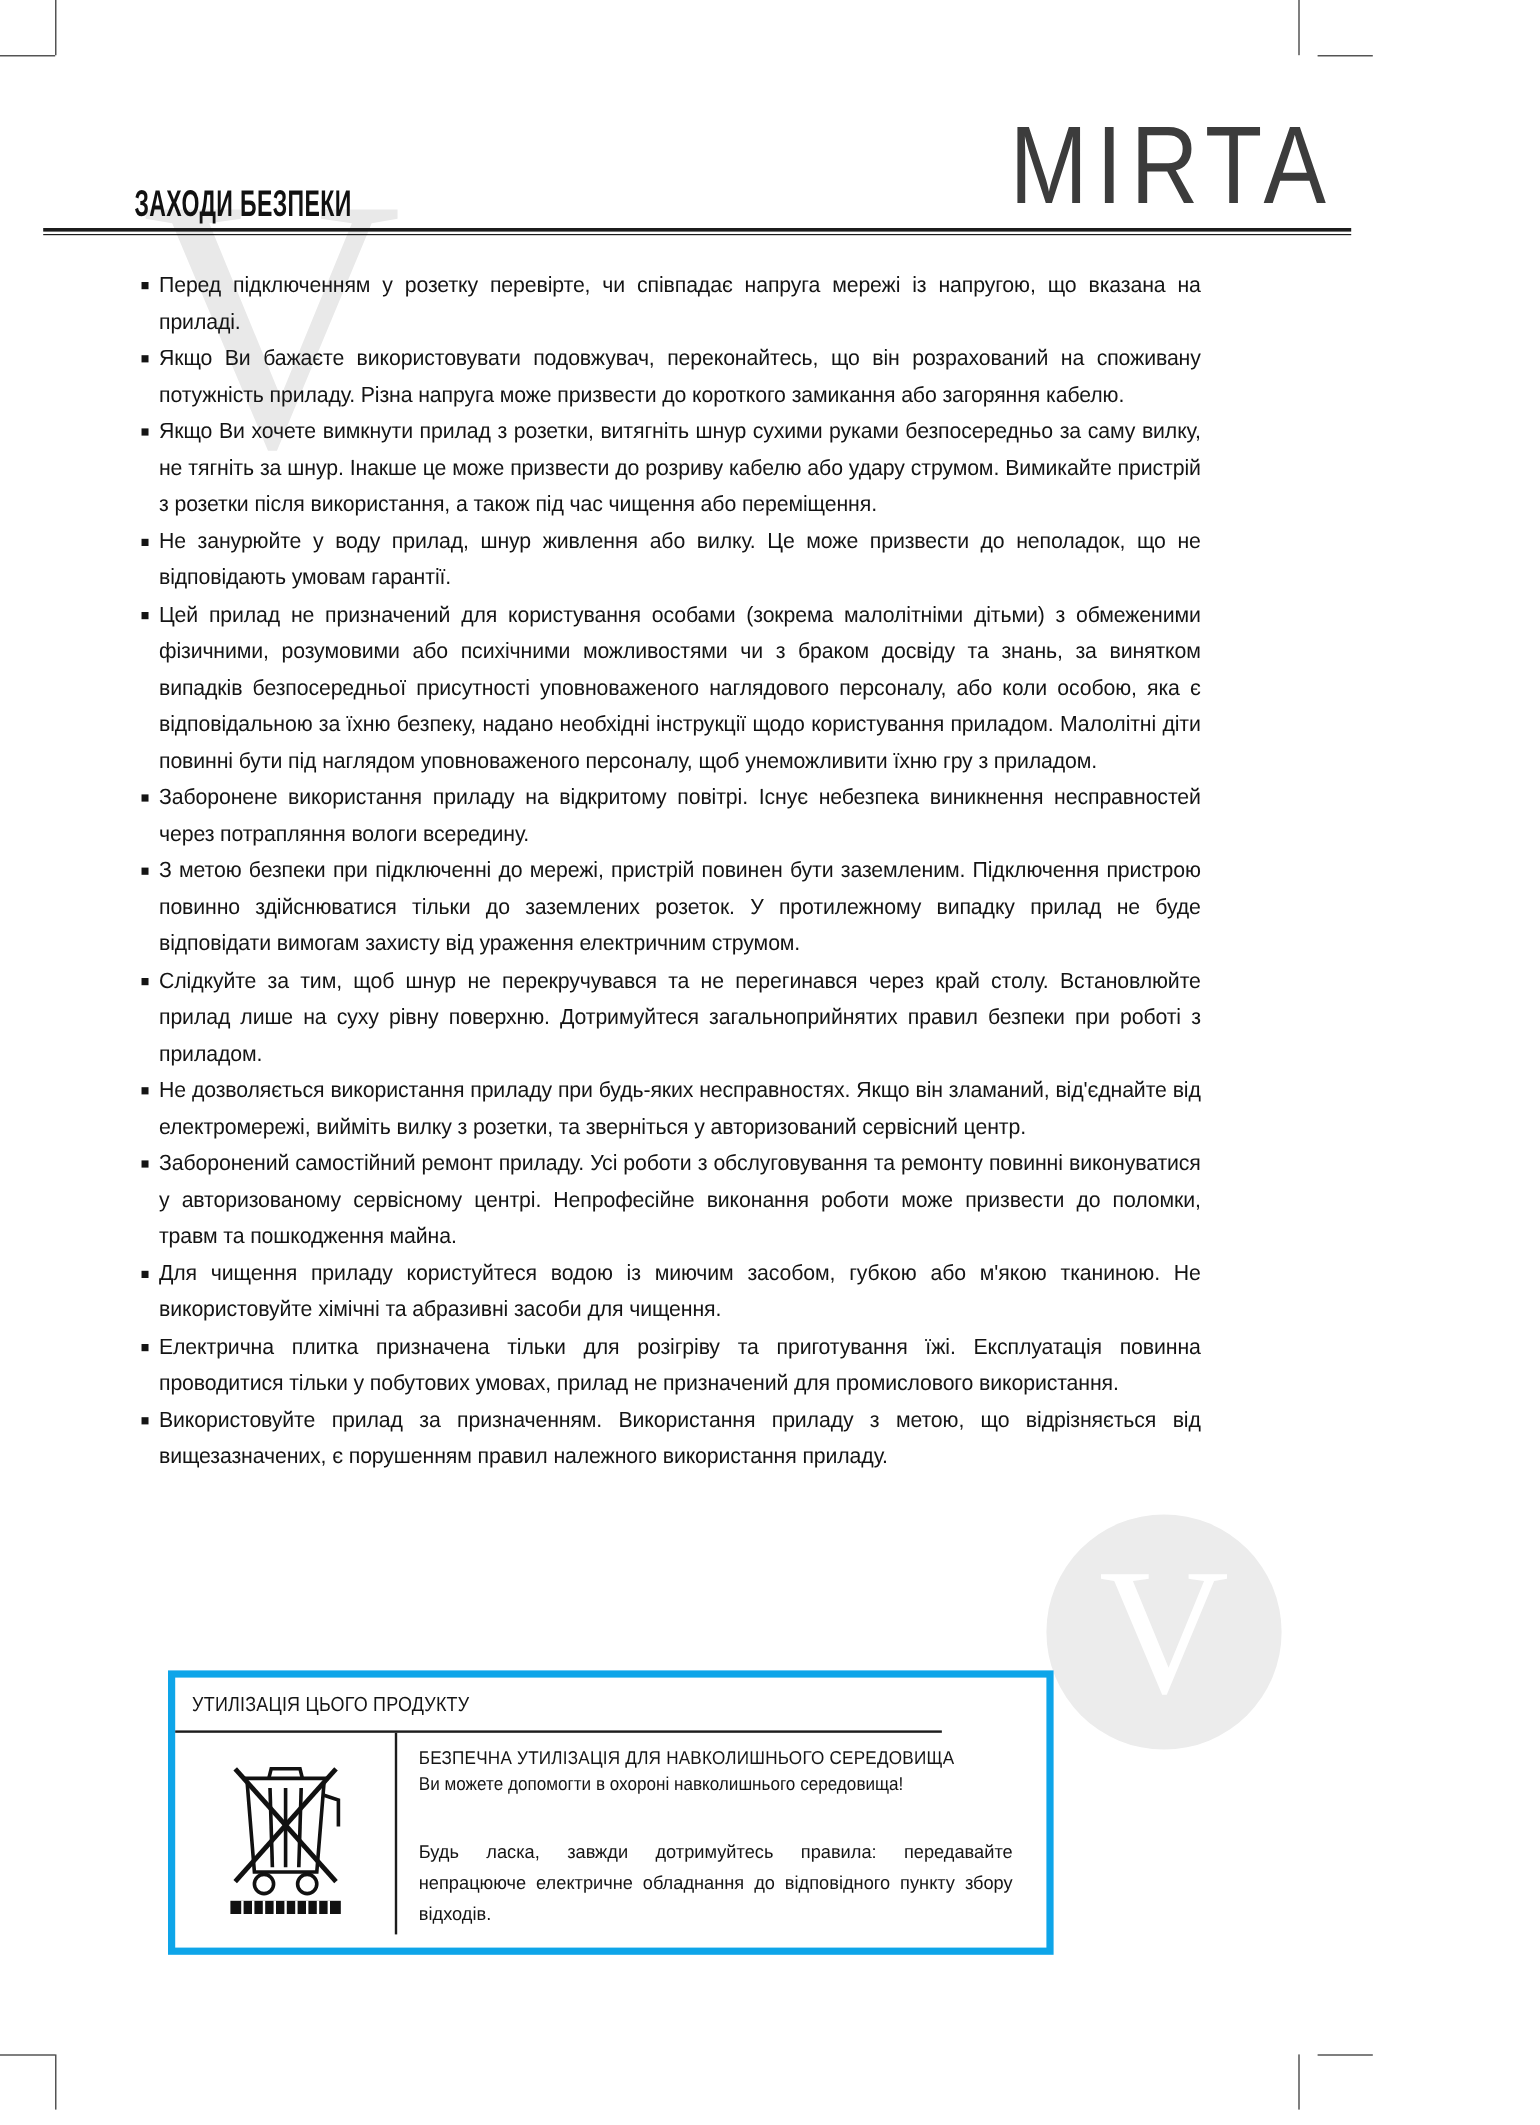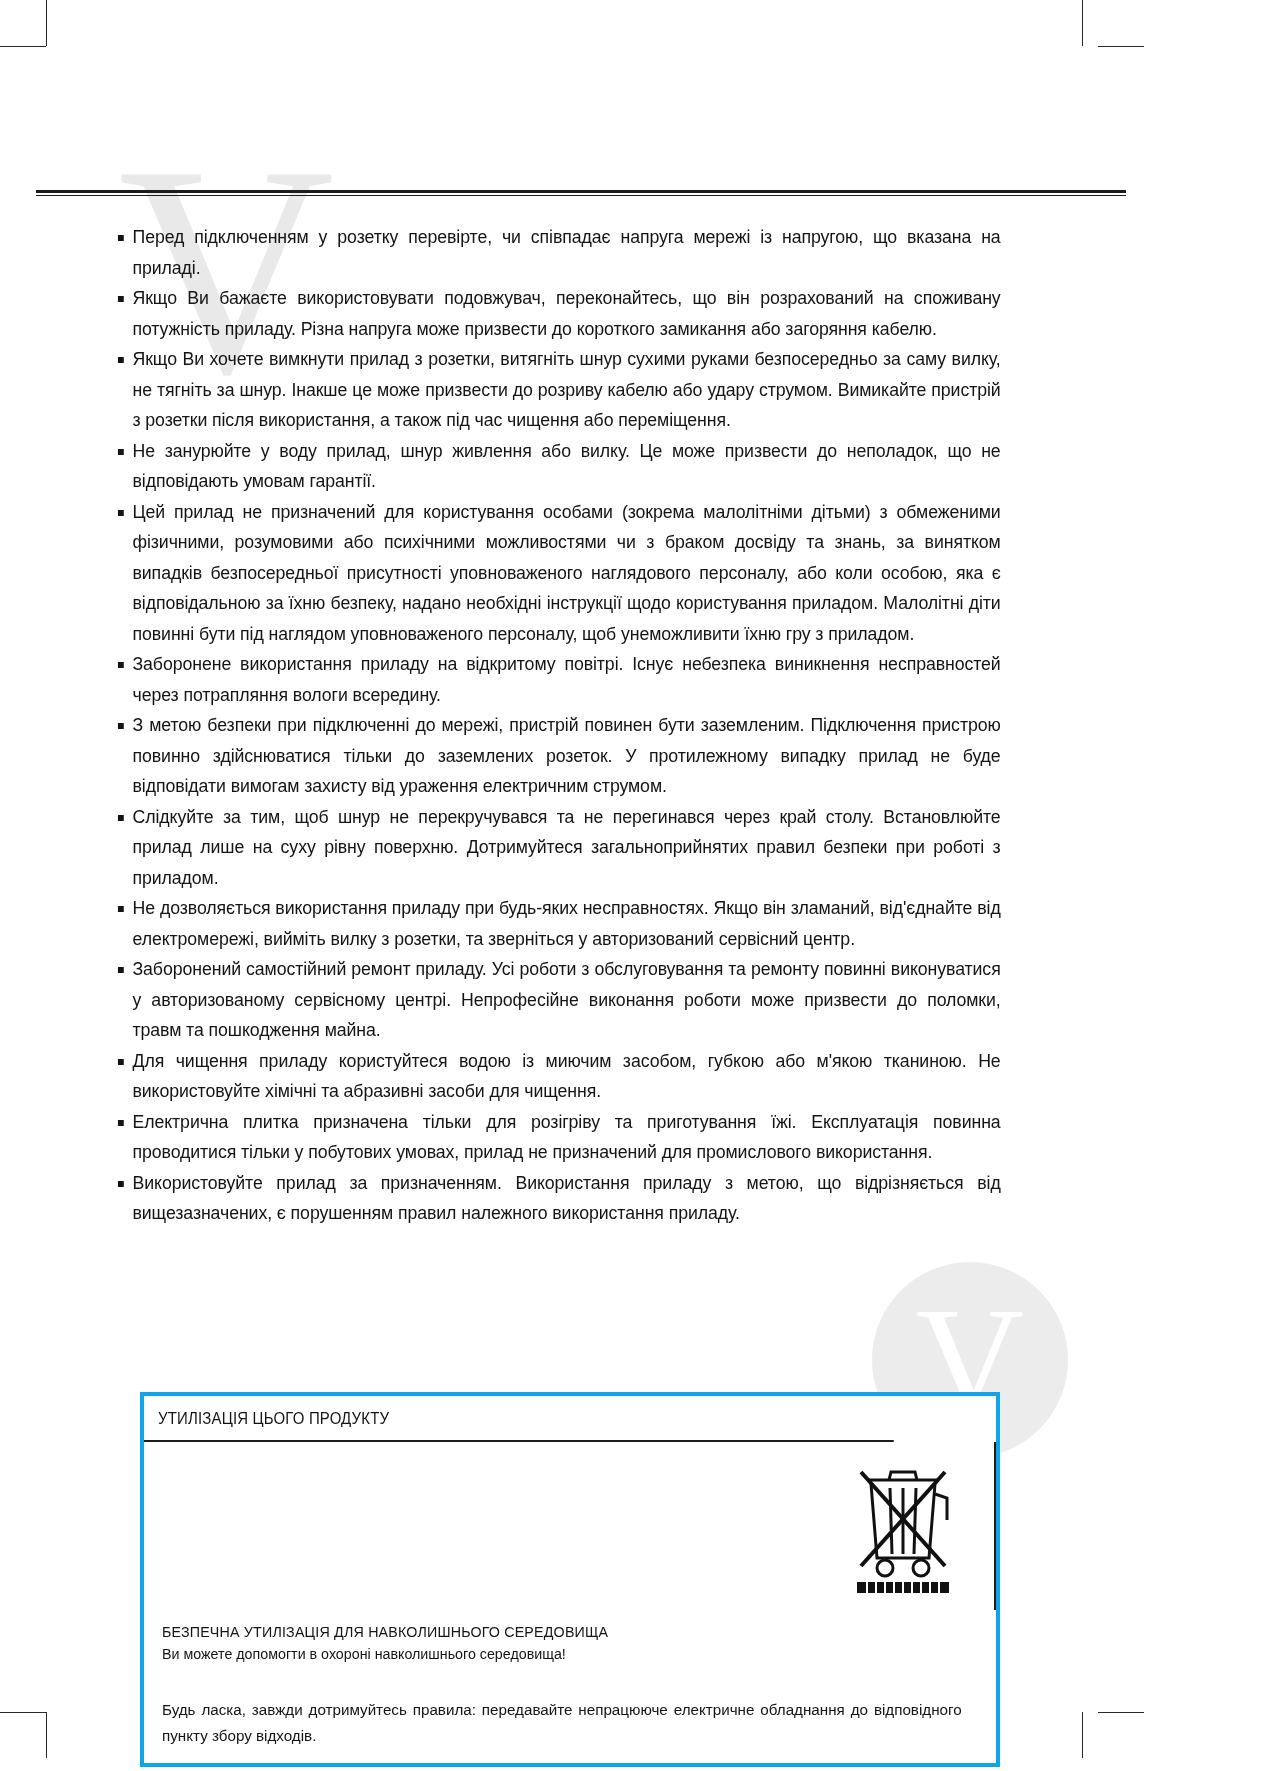--- a/index.html
+++ b/index.html
@@ -156,41 +156,40 @@
     height: 6px;
     background: #141414;
   }
   .bullet-item:last-child { margin-bottom: 0; }
 
   
   .disposal {
     position: absolute;
     left: 140px;
     top: 1392px;
-    width: 860px;
-    border: 4px solid #0ea5e9;
+    width: 738px;
+    border: 6px solid #0ea5e9;
     box-sizing: border-box;
     background: #ffffff;
   }
   .disposal-head {
     border-bottom: 2px solid #1c1c1c;
     padding: 13px 16px 11px 16px;
     font-family: "Liberation Sans Narrow", "Liberation Sans", sans-serif;
     font-size: 17px;
     letter-spacing: 0.2px;
     color: #141414;
     transform: scaleX(0.88);
     transform-origin: left center;
     white-space: nowrap;
   }
   .disposal-body {
     display: flex;
-    align-items: flex-end;
+    align-items: flex-start;
     min-height: 172px;
-    flex-direction: column;
   }
   .disposal-icon-cell {
     width: 185px;
     border-right: 2px solid #1c1c1c;
     display: flex;
     align-items: center;
     justify-content: center;
     flex: none;
     padding: 8px 0 10px 0;
     box-sizing: border-box;
@@ -241,20 +240,24 @@
   <div class="crop h crop-tr-h"></div>
   <div class="crop v crop-bl-v"></div>
   <div class="crop h crop-bl-h"></div>
   <div class="crop v crop-br-v"></div>
   <div class="crop h crop-br-h"></div>
 
   <div class="watermark-left">V</div>
   <div class="wm-circle"></div>
   <div class="wm-v">V</div>
 
+  <div class="header">
+    <div class="header-title">ЗАХОДИ БЕЗПЕКИ</div>
+    <div class="brand">MIRTA</div>
+  </div>
 
   <div class="rule-wrap">
     <div class="rule-thick"></div>
     <div class="rule-gap"></div>
     <div class="rule-thin"></div>
   </div>
 
   <div class="content">
     <div class="bullet-item">Перед підключенням у розетку перевірте, чи співпадає напруга мережі із напругою, що вказана на приладі.</div>
     <div class="bullet-item">Якщо Ви бажаєте використовувати подовжувач, переконайтесь, що він розрахований на споживану потужність приладу. Різна напруга може призвести до короткого замикання або загоряння кабелю.</div>

